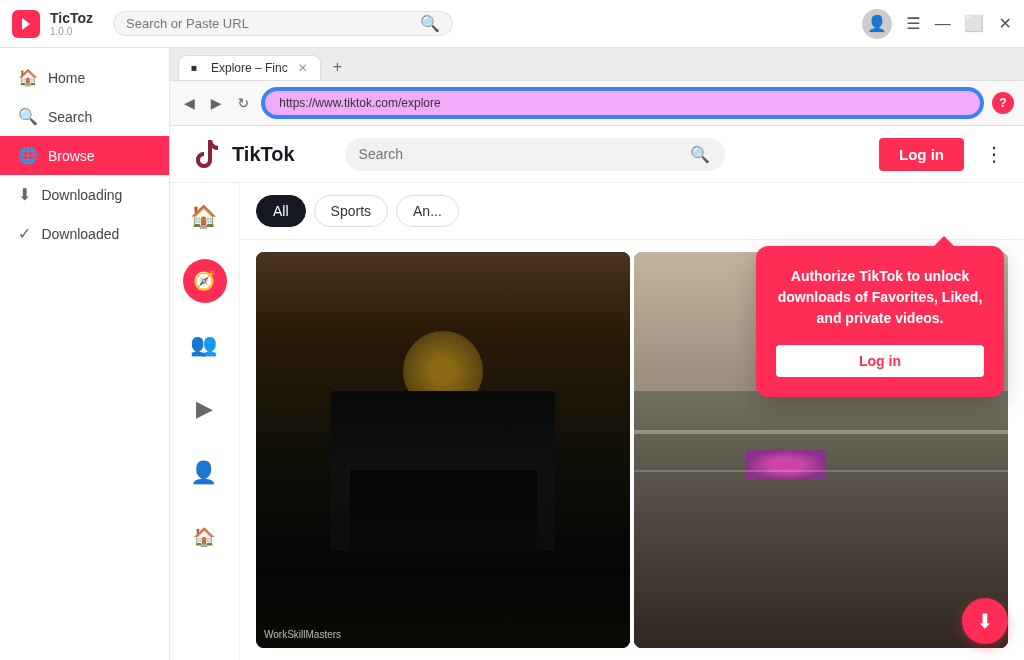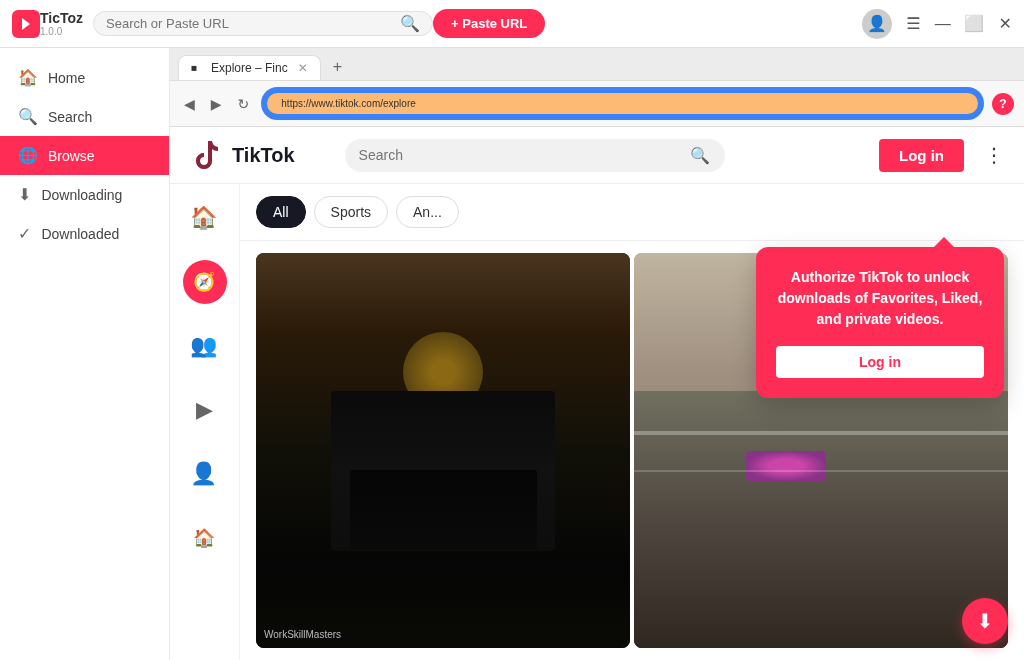--- a/index.html
+++ b/index.html
@@ -2,21 +2,21 @@
 <html><head>
   <meta charset="utf-8">
   <style>
     * { margin: 0; padding: 0; box-sizing: border-box; }
     body { font-family: -apple-system, BlinkMacSystemFont, 'Segoe UI', sans-serif; width: 1024px; height: 660px; overflow: hidden; background: #f0f0f0; }
 
     
     .titlebar {
       display: flex; align-items: center; height: 48px;
       background: #fff; border-bottom: 1px solid #e0e0e0;
-      padding: 0 12px; 
+      padding: 0 12px; gap: 10px;
     }
     .app-logo {
       width: 28px; height: 28px; background: #ff2d55; border-radius: 6px;
       display: flex; align-items: center; justify-content: center;
     }
     .app-logo svg { fill: white; }
     .app-title-block { display: flex; flex-direction: column; }
     .app-name { font-size: 14px; font-weight: 600; color: #333; }
     .app-version { font-size: 10px; color: #999; }
     .search-bar-wrapper {
@@ -82,22 +82,22 @@
     .tab-close { background: none; border: none; cursor: pointer; color: #999; font-size: 12px; margin-left: 4px; }
     .new-tab-btn { background: none; border: none; cursor: pointer; font-size: 16px; color: #666; padding: 4px 8px; }
 
     
     .address-bar-row {
       display: flex; align-items: center; background: #f8f8f8;
       padding: 6px 10px; gap: 8px; border-bottom: 1px solid #ddd;
     }
     .nav-btn { background: none; border: none; cursor: pointer; color: #666; font-size: 14px; padding: 2px 4px; }
     .address-input {
-      flex: 1; background: #fdba74; border: 6px solid #3b82f6;
-      border-radius: 20px; padding: 5px 14px; font-size: 10px; color: #333;
+      flex: 1; background: #f0abfc; border: 4px solid #3b82f6;
+      border-radius: 20px; padding: 5px 14px; font-size: 12px; color: #333;
       outline: none;
     }
     .help-btn {
       width: 22px; height: 22px; border-radius: 50%;
       background: #ff2d55; color: white; border: none;
       font-size: 12px; font-weight: bold; cursor: pointer;
       display: flex; align-items: center; justify-content: center;
     }
 
     
@@ -231,23 +231,20 @@
   <div class="app-title-block">
     <span class="app-name">TicToz</span>
     <span class="app-version">1.0.0</span>
   </div>
 
   <div class="search-bar-wrapper">
     <input class="search-bar-input" type="text" placeholder="Search or Paste URL" style="">
     <span>🔍</span>
   </div>
 
-  <button class="paste-url-btn">
-    <span>+ Paste URL</span>
-  </button>
 
   <div class="window-controls">
     <div class="avatar-circle">
       <span style="color:#666; font-size:16px;">👤</span>
     </div>
     <button class="win-btn">☰</button>
     <button class="win-btn">—</button>
     <button class="win-btn">⬜</button>
     <button class="win-btn">✕</button>
   </div>

